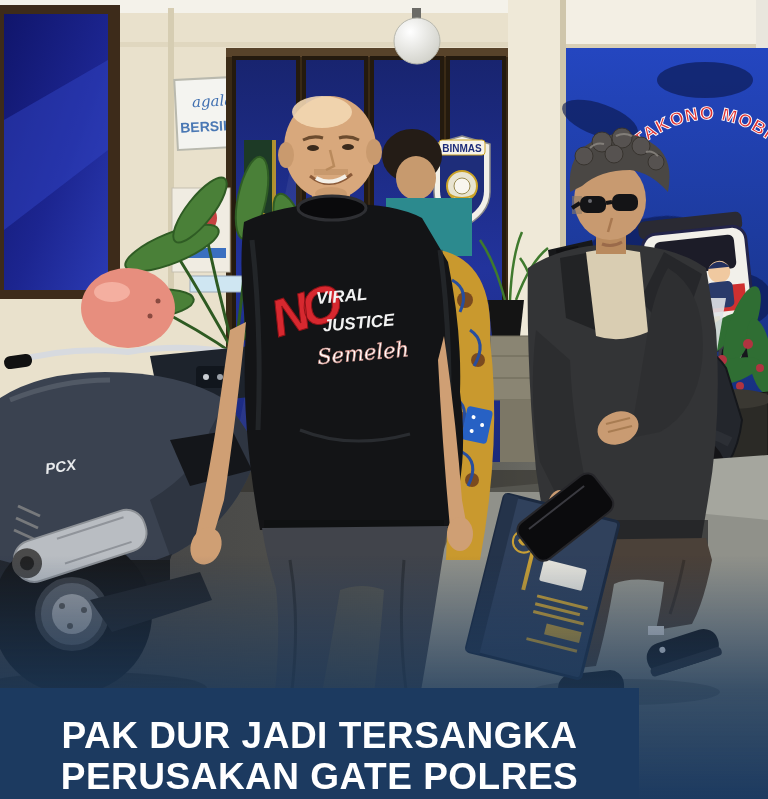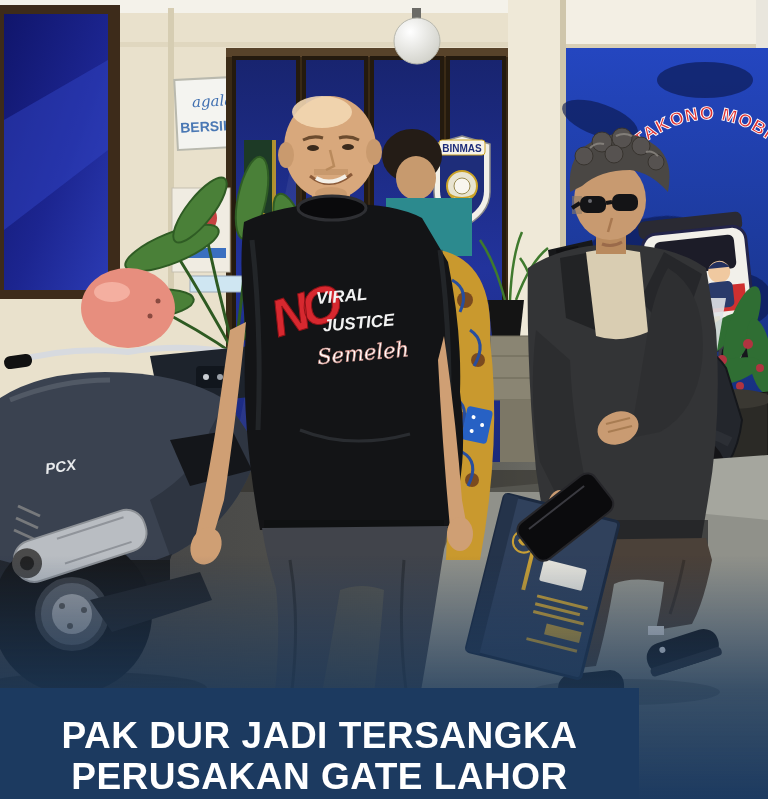--- a/index.html
+++ b/index.html
@@ -417,16 +417,16 @@
         <rect x="518" y="498" width="96" height="46" rx="10" fill="#0b0b0d" stroke="#26262a" stroke-width="2"></rect>
         <line x1="530" y1="508" x2="600" y2="508" stroke="#3a3a40" stroke-width="2"></line>
       </g>
     </g>
 
     <rect x="0" y="556" width="768" height="243" fill="url(#gFade)"></rect>
   </svg>
 
   <div class="caption">
     <div class="cap-line">PAK DUR JADI TERSANGKA</div>
-    <div class="cap-line">PERUSAKAN GATE LAHOR</div>
+    <div class="cap-line">PERUSAKAN GATE POLRES</div>
   </div>
 
 </div>
 
 </body></html>

